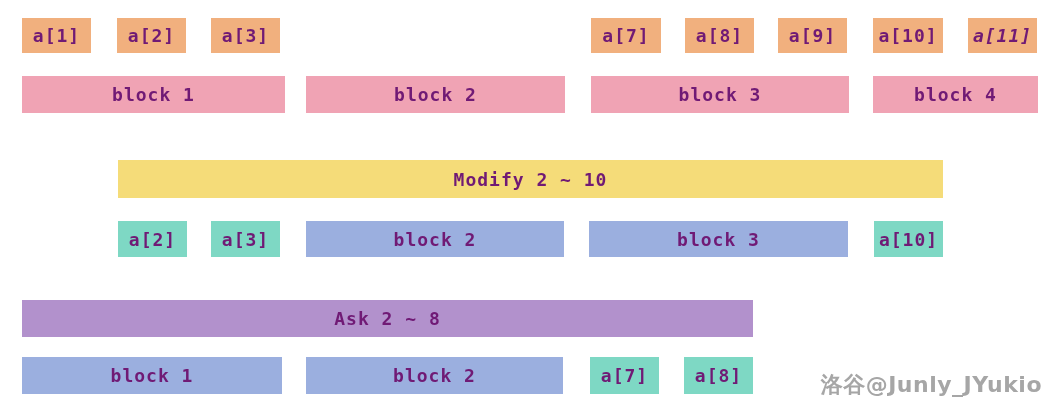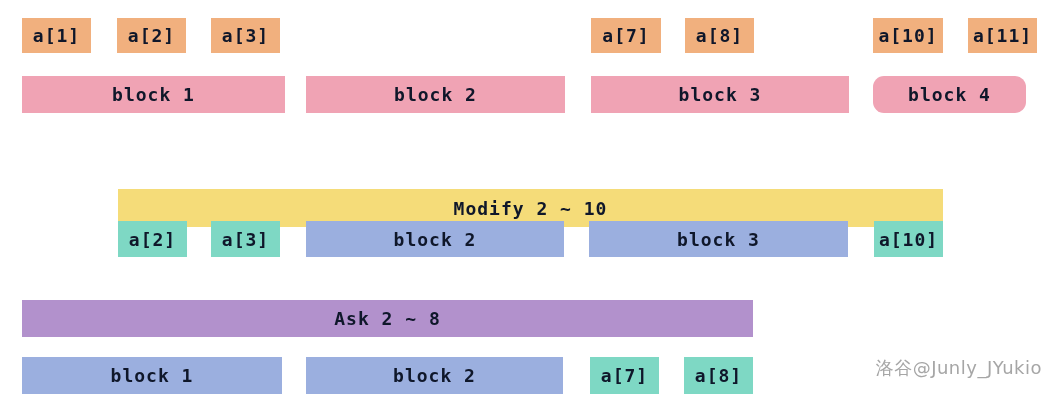--- a/index.html
+++ b/index.html
@@ -9,69 +9,70 @@
     height: 412px;
     background: #ffffff;
     overflow: hidden;
     font-family: "DejaVu Sans Mono", "Liberation Mono", monospace;
   }
   .box {
     position: absolute;
     display: flex;
     align-items: center;
     justify-content: center;
-    color: #0f172a;
+    color: #701a75;
     font-weight: bold;
     font-size: 18px;
     letter-spacing: 1px;
     white-space: nowrap;
     box-sizing: border-box;
   }
   
   .row-array  { top: 18px;  height: 35px; }
   .row-blocks { top: 76px;  height: 37px; }
-  .row-modbar { top: 160px; height: 38px; margin-top: 29px; }
+  .row-modbar { top: 160px; height: 38px; }
   .row-modres { top: 221px; height: 36px; }
   .row-askbar { top: 300px; height: 37px; }
   .row-askres { top: 357px; height: 37px; }
   
   .c-orange { background: var(--orange); }
   .c-pink   { background: var(--pink); }
   .c-yellow { background: var(--yellow); }
   .c-teal   { background: var(--teal); }
   .c-blue   { background: var(--blue); }
   .c-purple { background: var(--purple); }
   .watermark {
     position: absolute;
     right: 8px;
-    bottom: 32px;
+    bottom: 12px;
     font-family: "DejaVu Sans", "Liberation Sans", sans-serif;
-    font-size: 18px;
-    font-weight: normal;
+    font-size: 22px;
+    font-weight: bold;
     color: var(--watermark);
     letter-spacing: 0.5px;
   }
 </style>
 </head>
 <body>
 
 <div class="canvas">
 
   <div class="box row-array c-orange" style="left:22px;  width:69px;">a[1]</div>
   <div class="box row-array c-orange" style="left:117px; width:69px;">a[2]</div>
   <div class="box row-array c-orange" style="left:211px; width:69px;">a[3]</div>
   <div class="box row-array c-orange" style="left:591px; width:70px;">a[7]</div>
   <div class="box row-array c-orange" style="left:685px; width:69px;">a[8]</div>
+  <div class="box row-array c-orange" style="left:778px; width:69px;">a[9]</div>
   <div class="box row-array c-orange" style="left:873px; width:70px;">a[10]</div>
-  <div class="box row-array c-orange" style="left:968px; width:69px;">a[11]</div>
+  <div class="box row-array c-orange" style="left:968px; width:69px;font-style:italic;">a[11]</div>
 
   <div class="box row-blocks c-pink" style="left:22px;  width:263px;">block 1</div>
   <div class="box row-blocks c-pink" style="left:306px; width:259px;">block 2</div>
   <div class="box row-blocks c-pink" style="left:591px; width:258px;">block 3</div>
-  <div class="box row-blocks c-pink" style="left:873px; width:153px;border-radius:11px;">block 4</div>
+  <div class="box row-blocks c-pink" style="left:873px; width:165px;">block 4</div>
 
   <div class="box row-modbar c-yellow" style="left:118px; width:825px;">Modify 2 ~ 10</div>
 
   <div class="box row-modres c-teal" style="left:118px; width:69px;">a[2]</div>
   <div class="box row-modres c-teal" style="left:211px; width:69px;">a[3]</div>
   <div class="box row-modres c-blue" style="left:306px; width:258px;">block 2</div>
   <div class="box row-modres c-blue" style="left:589px; width:259px;">block 3</div>
   <div class="box row-modres c-teal" style="left:874px; width:69px;">a[10]</div>
 
   <div class="box row-askbar c-purple" style="left:22px; width:731px;">Ask 2 ~ 8</div>

